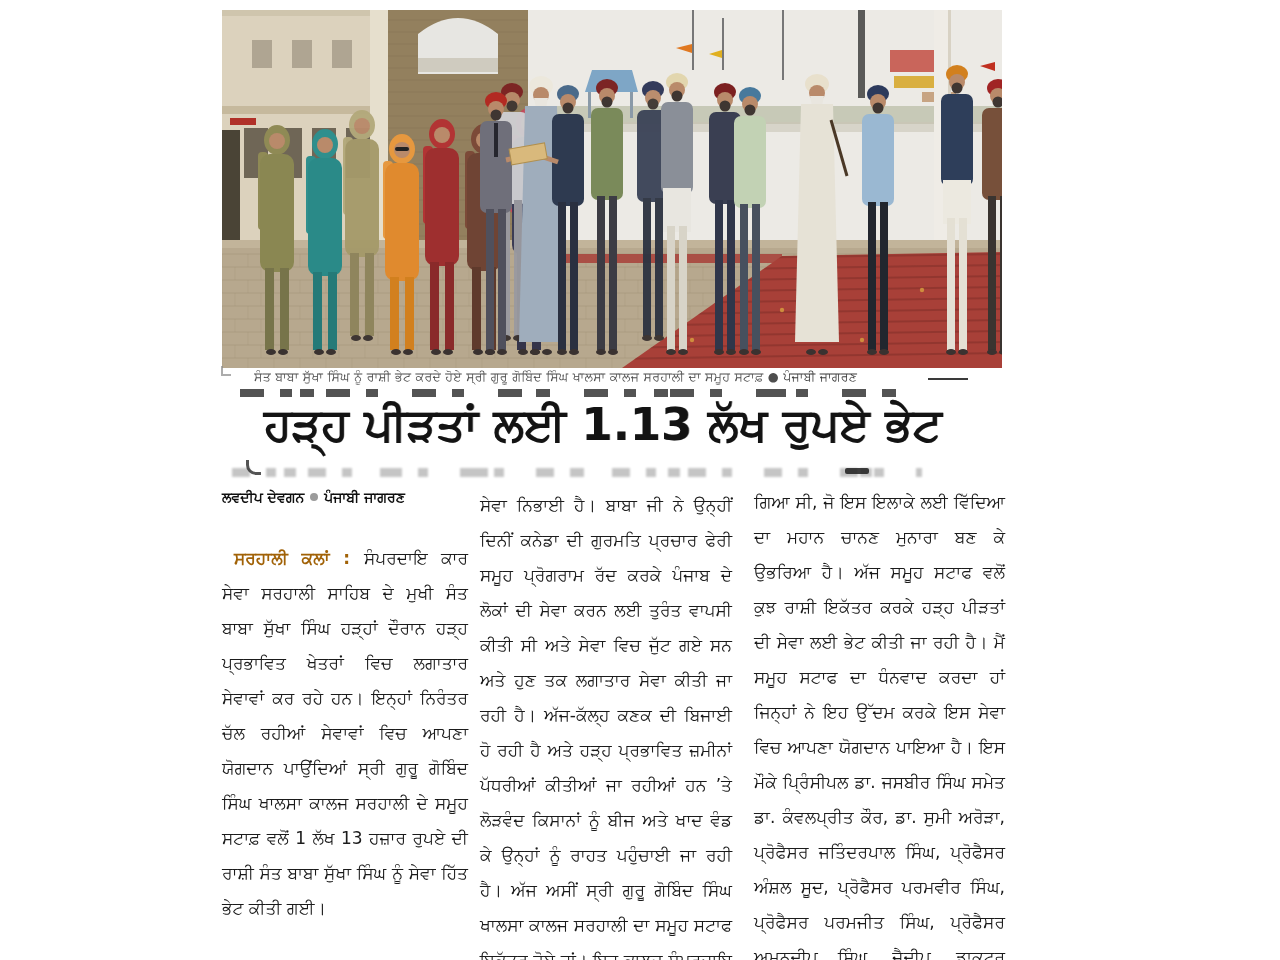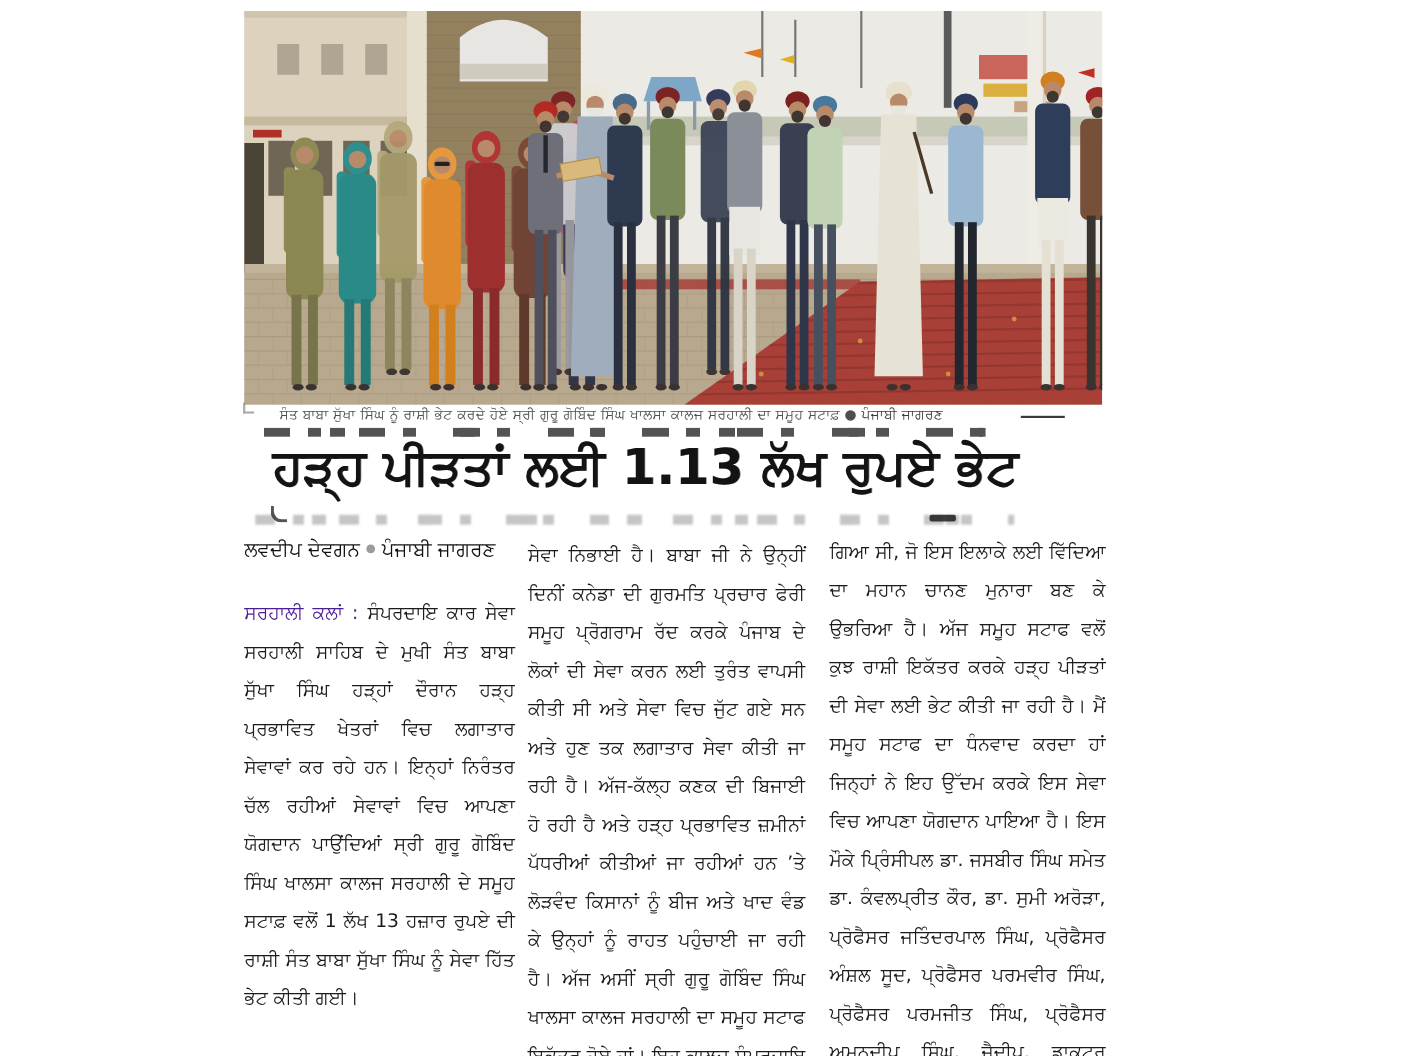--- a/index.html
+++ b/index.html
@@ -17,41 +17,41 @@
   .caption-credit{color:#3c3c3c;}
   .caption-dash{position:absolute;left:928px;top:378px;width:40px;height:2px;background:#3a3a3a;}
   .corner-mark{position:absolute;left:221px;top:366px;width:8px;height:8px;border-left:2px solid #8a8a8a;border-bottom:2px solid #8a8a8a;opacity:.7;}
   .ghost-top{
     position:absolute;left:240px;top:389px;width:656px;height:8px;opacity:.82;filter:blur(.7px);
     background:
       repeating-linear-gradient(90deg,#2e2e2e 0 24px,transparent 24px 40px,#2e2e2e 40px 52px,transparent 52px 86px),
       repeating-linear-gradient(90deg,transparent 0 60px,#2e2e2e 60px 74px,transparent 74px 118px);
   }
   .headline{
-    position:absolute;left:248px;top:398px;width:720px;
+    position:absolute;left:264px;top:398px;width:720px;
     font-size:45px;font-weight:bold;color:#131313;white-space:nowrap;
     text-shadow:0.6px 0 0 rgba(0,0,0,.45);
   }
   .ghost-bottom{
     position:absolute;left:232px;top:468px;width:690px;height:9px;opacity:.38;filter:blur(.8px);
     background:
       repeating-linear-gradient(90deg,#6a6a6a 0 18px,transparent 18px 34px,#6a6a6a 34px 44px,transparent 44px 76px),
       repeating-linear-gradient(90deg,transparent 0 52px,#6a6a6a 52px 64px,transparent 64px 96px);
   }
   .ghost-hook{
     position:absolute;left:246px;top:460px;width:12px;height:12px;
     border:3px solid #2a2a2a;border-top:none;border-right:none;border-radius:0 0 0 10px;opacity:.8;
   }
   .ghost-bold-dash{position:absolute;left:845px;top:468px;width:24px;height:6px;background:#1e1e1e;border-radius:2px;opacity:.85;}
-  .byline{position:absolute;left:222px;top:489px;font-size:18px;font-weight:normal;color:#0f0f0f;white-space:nowrap;}
+  .byline{position:absolute;left:222px;top:489px;font-size:14px;font-weight:bold;color:#0f0f0f;white-space:nowrap;}
   .byline .bullet{display:inline-block;width:8px;height:8px;border-radius:50%;background:#9b9b9b;margin:0 6px 2px 6px;vertical-align:middle;}
   .col{position:absolute;font-size:17px;line-height:35px;text-align:justify;color:#1b1b1b;}
   .col p{margin:0;}
   .col p.indent{text-indent:22px;}
-  .col .lead{font-weight:normal;color:#4c1d95;}
+  .col .lead{font-weight:bold;color:#a16207;margin-left:12px;}
   .col1{left:222px;top:541px;width:246px;}
   .col2{left:480px;top:488px;width:252px;}
   .col3{left:754px;top:485px;width:251px;}
 </style>
 </head>
 <body>
 
 <div class="page">
 
   <div class="photo">

